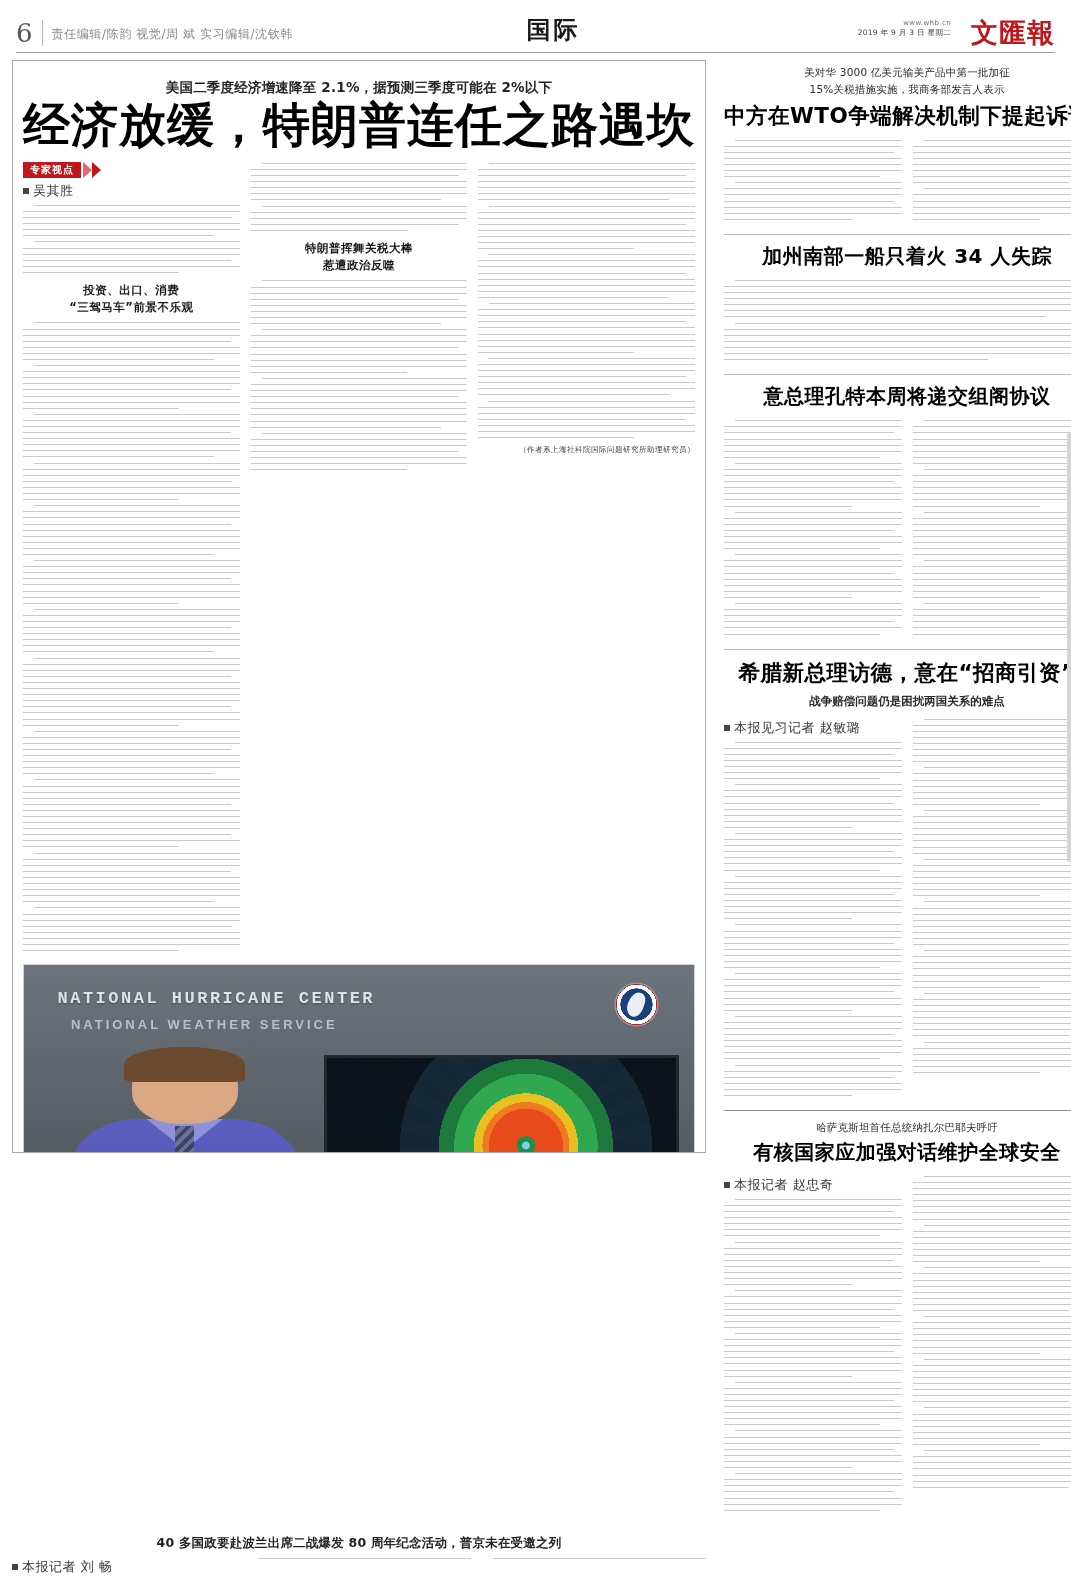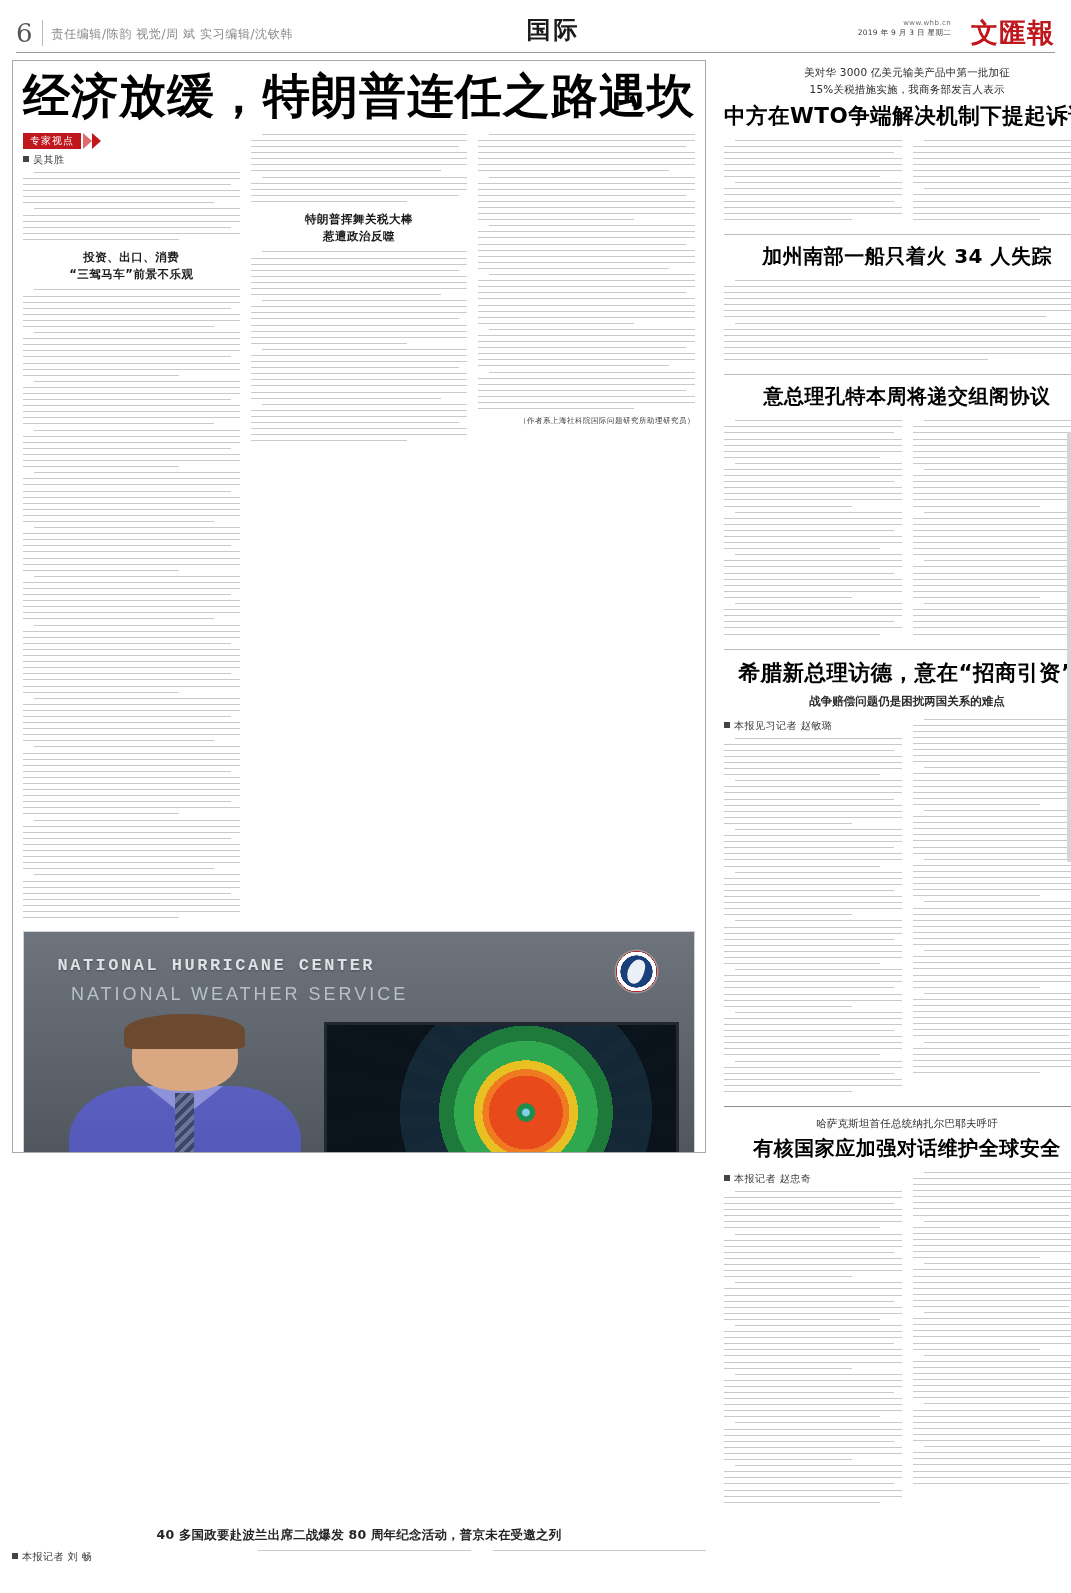--- a/index.html
+++ b/index.html
@@ -53,27 +53,27 @@
     margin:9px 0 4px 0;font-weight:600;
   }
   .headline-xl{
     text-align:center;font-weight:bold;font-size:47px;letter-spacing:1px;
     line-height:1.04;color:#000;margin:2px 0 10px 0;white-space:nowrap;
   }
 
   
   .tagrow{display:flex;align-items:center;margin:2px 0 4px 0;}
   .tag-red{
-    background:#c0171c;color:#fff;font-size:10px;font-weight:normal;
+    background:#c0171c;color:#fff;font-size:10px;font-weight:bold;
     padding:2.5px 7px 3px 7px;letter-spacing:1px;line-height:1;
   }
   .tag-arrows{display:flex;margin-left:2px;}
   .arrow{width:0;height:0;border-top:8px solid transparent;border-bottom:8px solid transparent;border-left:9px solid #c0171c;}
   .arrow.pale{border-left-color:#e06a6e;}
-  .byline{font-size:10px;color:#3a3a3a;letter-spacing:.5px;margin:3px 0 5px 0;}
+  .byline{font-size:13px;color:#3a3a3a;letter-spacing:.5px;margin:3px 0 5px 0;}
   .byline .sq{display:inline-block;width:6px;height:6px;background:#444;margin-right:4px;vertical-align:1px;}
 
   .subhead{
     text-align:center;font-weight:bold;font-size:11.5px;letter-spacing:.5px;
     color:#1a1a1a;line-height:1.5;margin:9px 0 6px 0;
   }
 
   
   .coltext{margin-top:3px;}
   .tline{height:1px;background:#c9c9c9;margin:0 0 5.1px 0;}
@@ -94,22 +94,22 @@
     width:100%;height:336px;position:relative;overflow:hidden;
     background:linear-gradient(180deg,#6d747c 0%,#565c63 55%,#3e434a 100%);
     border:1px solid #d2d2d2;box-sizing:border-box;
   }
   .nhc-text{
     position:absolute;left:5%;top:7%;color:#dfe3e7;font-weight:bold;
     font-size:17px;letter-spacing:2.5px;text-shadow:0 1px 2px rgba(0,0,0,.35);
     font-family:Liberation Mono, monospace;
   }
   .nws-text{
-    position:absolute;left:7%;top:15.5%;color:#b9c0c7;font-weight:normal;
-    font-size:18px;letter-spacing:3px;font-family:"Liberation Sans",sans-serif;
+    position:absolute;left:7%;top:15.5%;color:#b9c0c7;font-weight:bold;
+    font-size:13px;letter-spacing:3px;font-family:"Liberation Sans",sans-serif;
   }
   .noaa{
     position:absolute;right:5.5%;top:5.5%;width:41px;height:41px;border-radius:50%;
     background:radial-gradient(circle at 50% 50%,#1a3f7a 0 55%,#fff 56% 68%,#c0171c 69% 100%);
     box-shadow:0 0 0 1.5px #9a9a9a;
   }
   .noaa:after{
     content:"";position:absolute;left:30%;top:20%;width:40%;height:60%;
     background:#eaf0f6;border-radius:60% 40% 50% 50%;transform:rotate(18deg);
   }
@@ -194,20 +194,21 @@
       <div class="mh-logo">文匯報</div>
     </div>
   </div>
   <div class="rule-main"></div>
 
   <div class="body-grid">
 
     <div class="left-block">
       <div class="lead-box">
 
+        <div class="kicker">美国二季度经济增速降至 2.1%，据预测三季度可能在 2%以下</div>
         <div class="headline-xl">经济放缓，特朗普连任之路遇坎</div>
 
         <div class="cols3">
 
           <div>
             <div class="tagrow">
               <div class="tag-red">专家视点</div>
               <div class="tag-arrows">
                 <span class="arrow pale"></span>
                 <span class="arrow"></span>

